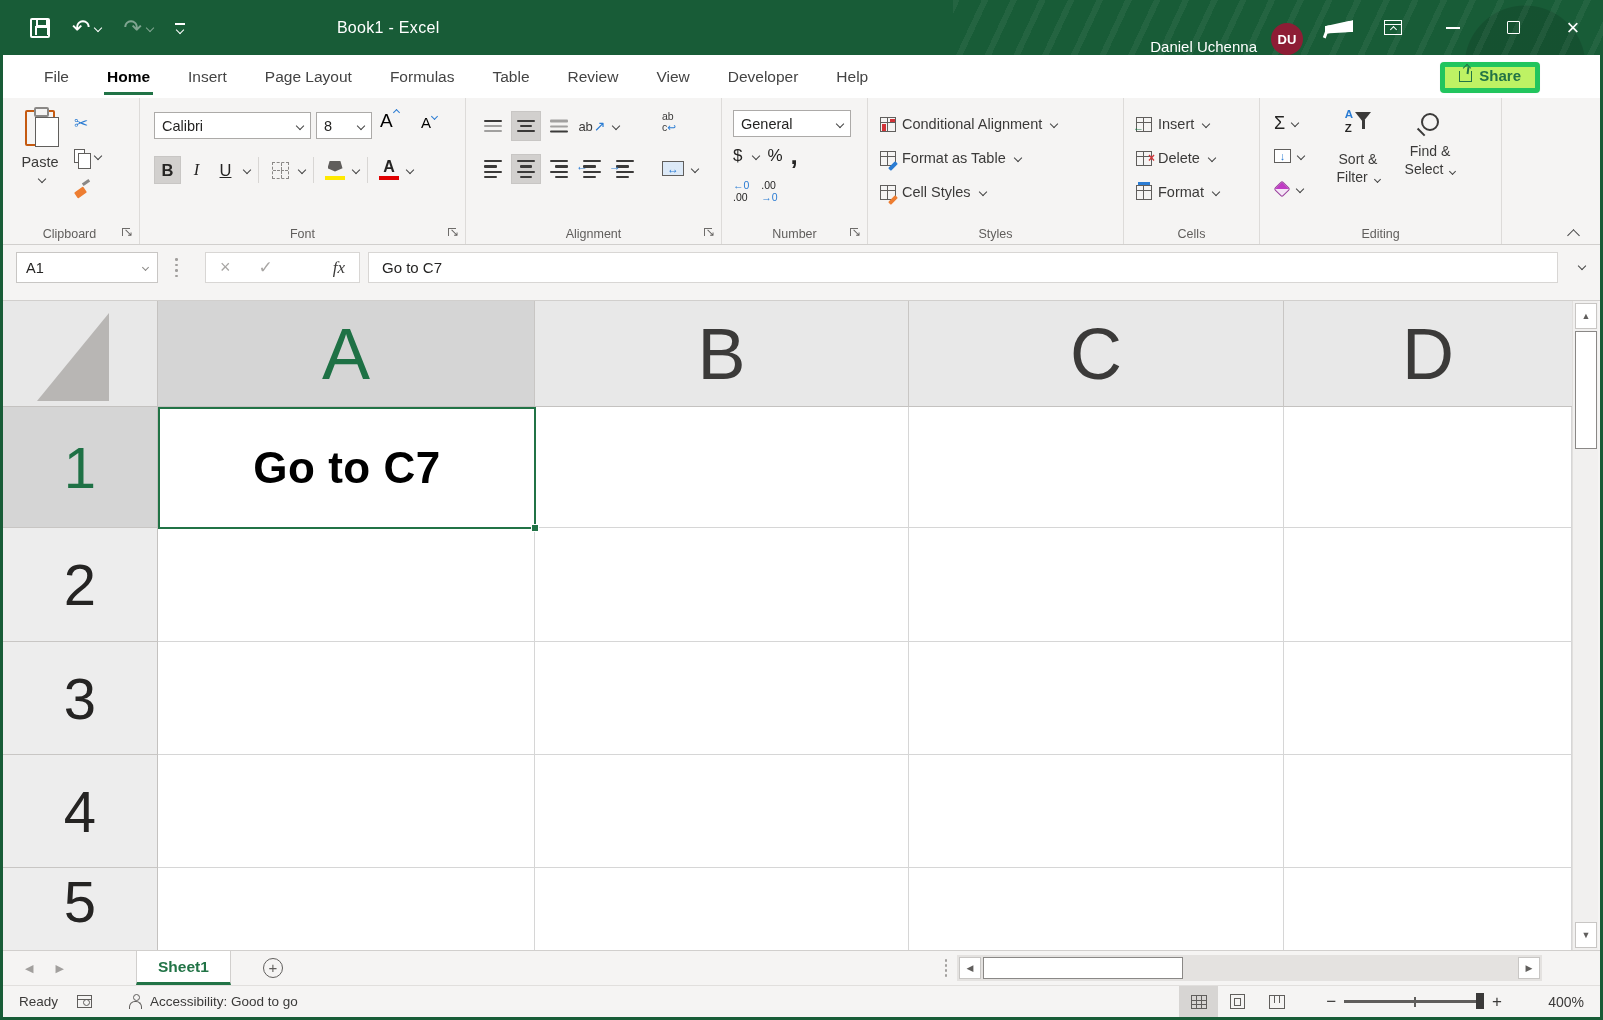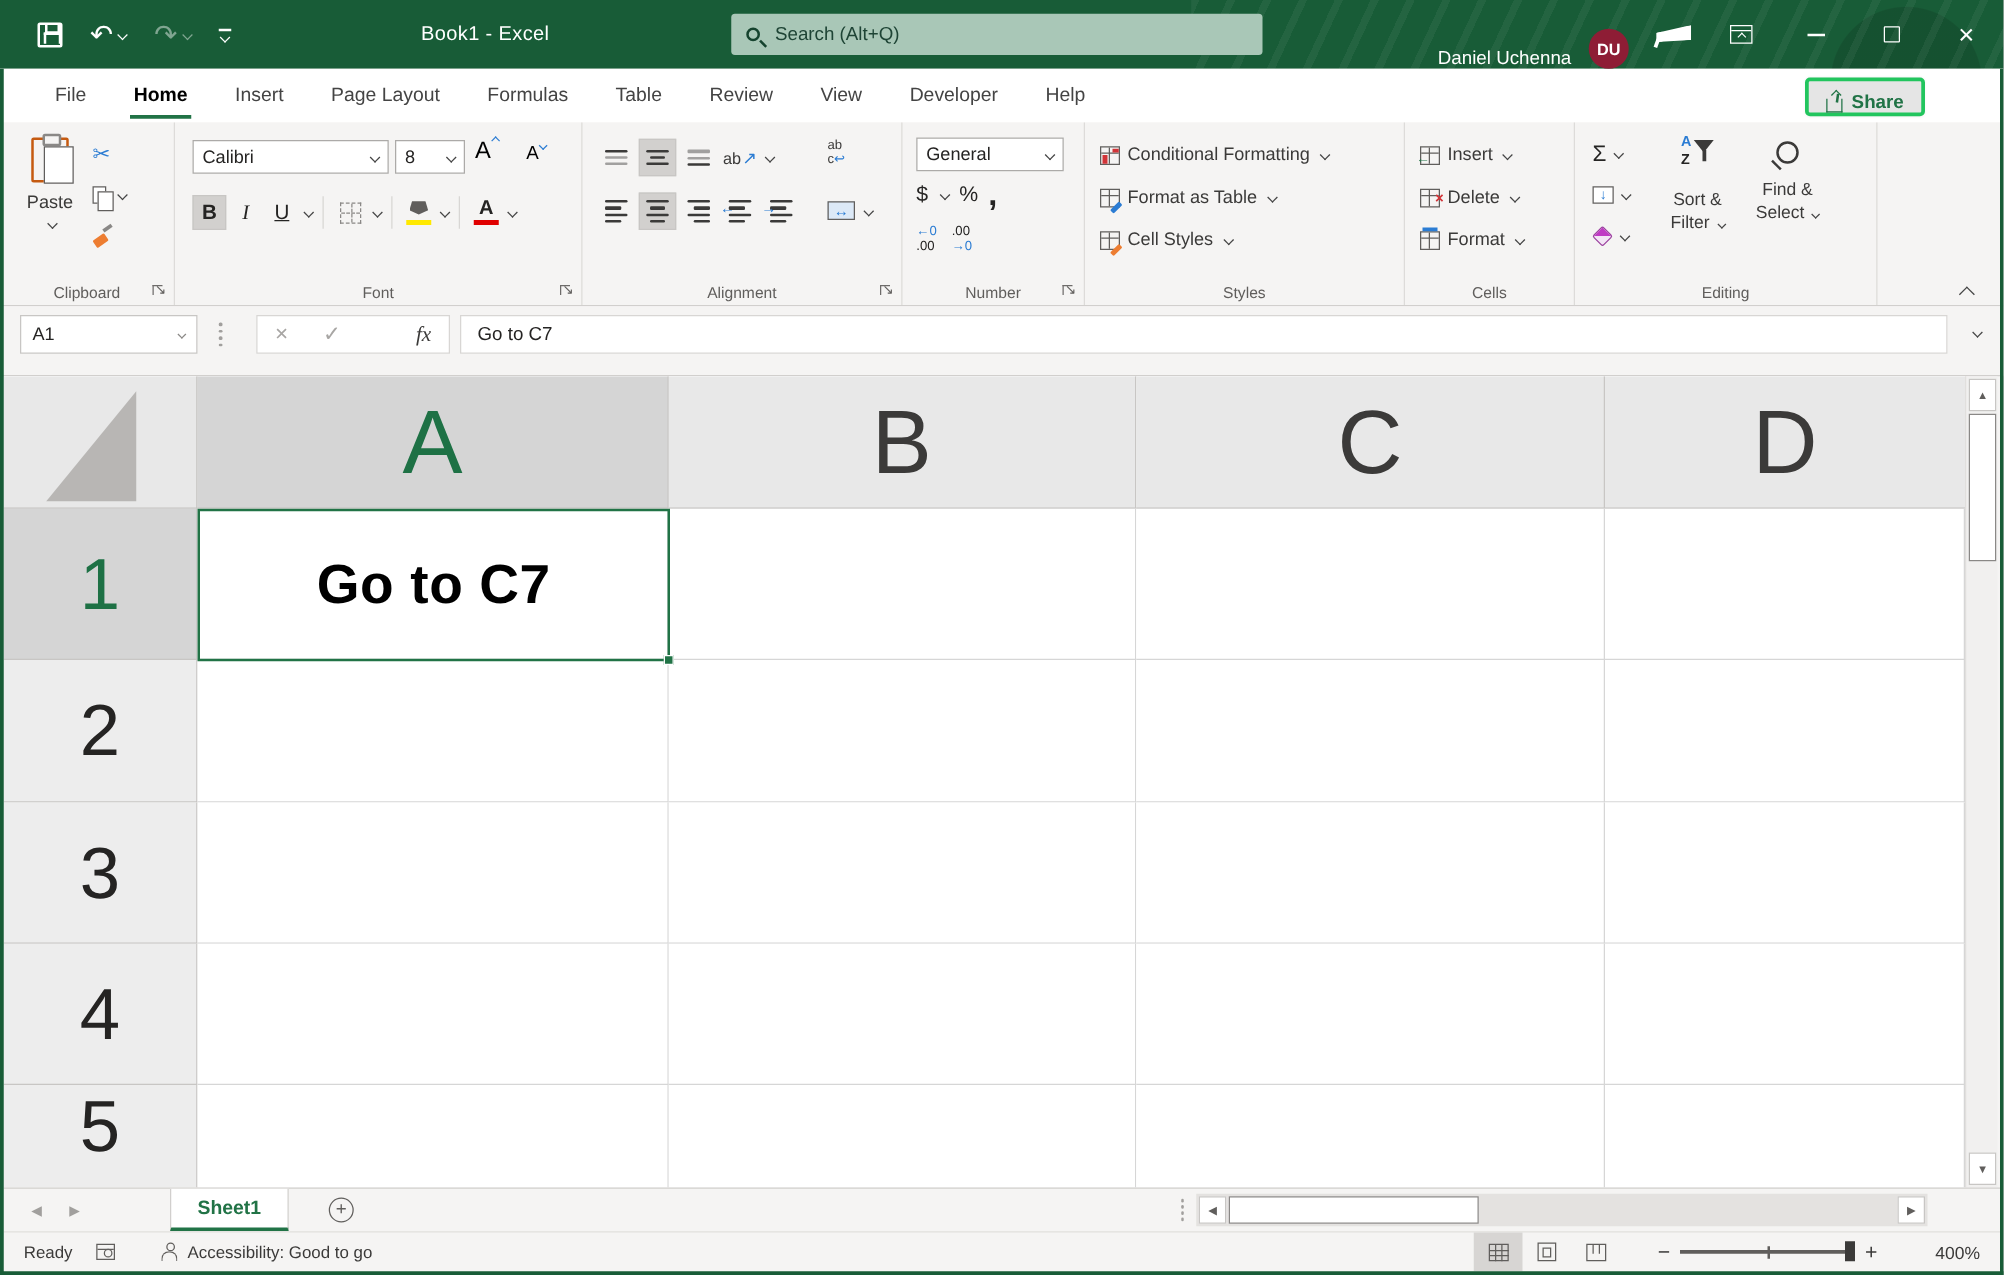--- a/index.html
+++ b/index.html
@@ -46,21 +46,21 @@
   .ribopts::before { content:""; position:absolute; left:0; top:2.5px; width:100%; height:1.7px; background:#fff; }
   .ribopts::after { content:""; position:absolute; left:6px; top:6px; width:4px; height:4px; border-left:1.7px solid #fff; border-top:1.7px solid #fff; transform:rotate(45deg); }
   .win-min { width:14px; height:2px; background:#fff; }
   .win-max { width:13px; height:13px; border:1.6px solid #fff; border-radius:1px; }
   .win-close { font-size:22px; font-weight:300; line-height:1; }
   
   .tabsrow { position:absolute; left:0; top:55px; width:100%; height:43px; background:#FFFFFF; display:flex; align-items:center; padding-left:25px; gap:0; }
   .rtab { position:relative; height:100%; display:flex; align-items:center; padding:0 19px; font-size:15.5px; color:#444; cursor:default;text-align:center; }
   .rtab.active { font-weight:bold; color:#000; }
   .rtab.active::after { content:""; position:absolute; left:16px; right:16px; bottom:3px; height:3px; background:#217346; }
-  .share-btn { position:absolute; right:63px; top:7px; height:31px; display:flex; align-items:flex-end; gap:7px; padding:0 14px; border:3px solid #22c55e; border-radius:4px; background:#e5e5e5; color:#217346; font-size:15px; font-weight:bold; box-shadow:0 0 2px rgba(0,0,0,.06); }
+  .share-btn { position:absolute; right:63px; top:7px; height:31px; display:flex; align-items:flex-start; gap:7px; padding:0 14px; border:5px solid #22c55e; border-radius:4px; background:#bef264; color:#217346; font-size:15px; font-weight:bold; box-shadow:0 0 2px rgba(0,0,0,.06); }
   .share-ico { width:13px; height:11px; border:1.6px solid #217346; border-top:none; position:relative; margin-top:4px; }
   .share-ico::before { content:""; position:absolute; left:4px; top:-6px; width:5px; height:5px; border-left:1.6px solid #217346; border-top:1.6px solid #217346; transform:rotate(45deg); }
   .share-ico::after { content:""; position:absolute; left:6.5px; top:-4px; width:1.6px; height:7px; background:#217346; transform:rotate(8deg); }
   
   .ribbon { position:absolute; left:0; top:98px; width:100%; height:147px; background:#F5F4F3; border-bottom:1px solid #D1CFCD; display:flex; }
   .rgroup { position:relative; height:100%; flex:none; border-right:1px solid #DDDBD9; }
   .rgroup-label { position:absolute; bottom:3px; left:0; right:0; text-align:center; font-size:12.5px; color:#605E5C; }
   .launcher { position:absolute; right:5px; bottom:4px; width:15px; height:15px; border:1px solid transparent; color:#605E5C; font-size:11px; line-height:13px; text-align:center; }
   .launcher::before { content:""; position:absolute; left:2px; top:2px; width:7px; height:7px; border-left:1.3px solid #605E5C; border-top:1.3px solid #605E5C; opacity:.9; }
   .launcher span { position:absolute; right:0px; bottom:0px; font-size:11px; }
@@ -255,24 +255,20 @@
           <span class="chev"></span>
         </div>
       <div class="qat-btn">
         <span class="qat-custom">
             <span class="bar"></span>
             <span class="chev" style="margin:0"></span>
           </span>
       </div>
     </div>
     <div class="tb-title">Book1 - Excel</div>
-    <div class="searchbox">
-      <span class="mag"></span>
-      <input type="text" placeholder="Search (Alt+Q)" style="">
-    </div>
     <div class="tb-right">
       <span class="username">Daniel Uchenna</span>
       <span class="avatar">DU</span>
       <span class="tb-icon">
           <span class="megaphone"></span>
         </span>
       <span class="tb-icon">
           <span class="ribopts"></span>
         </span>
       <span class="tb-icon">
@@ -478,21 +474,21 @@
           <span>↘</span>
         </div>
     </div>
 
     <div class="rgroup g-styles">
       <div class="stylerow" style="top:13px">
         <span class="grid-ico gi-cf">
             <span class="cell1"></span>
             <span class="cell2"></span>
           </span>
-        <span>Conditional Formatting</span>
+        <span>Conditional Alignment</span>
           <span class="chev dk"></span>
       </div>
       <div class="stylerow" style="top:47px">
         <span class="grid-ico">
             <span class="gi-pen"></span>
           </span>
         <span>Format as Table</span>
           <span class="chev dk"></span>
       </div>
       <div class="stylerow" style="top:81px">

